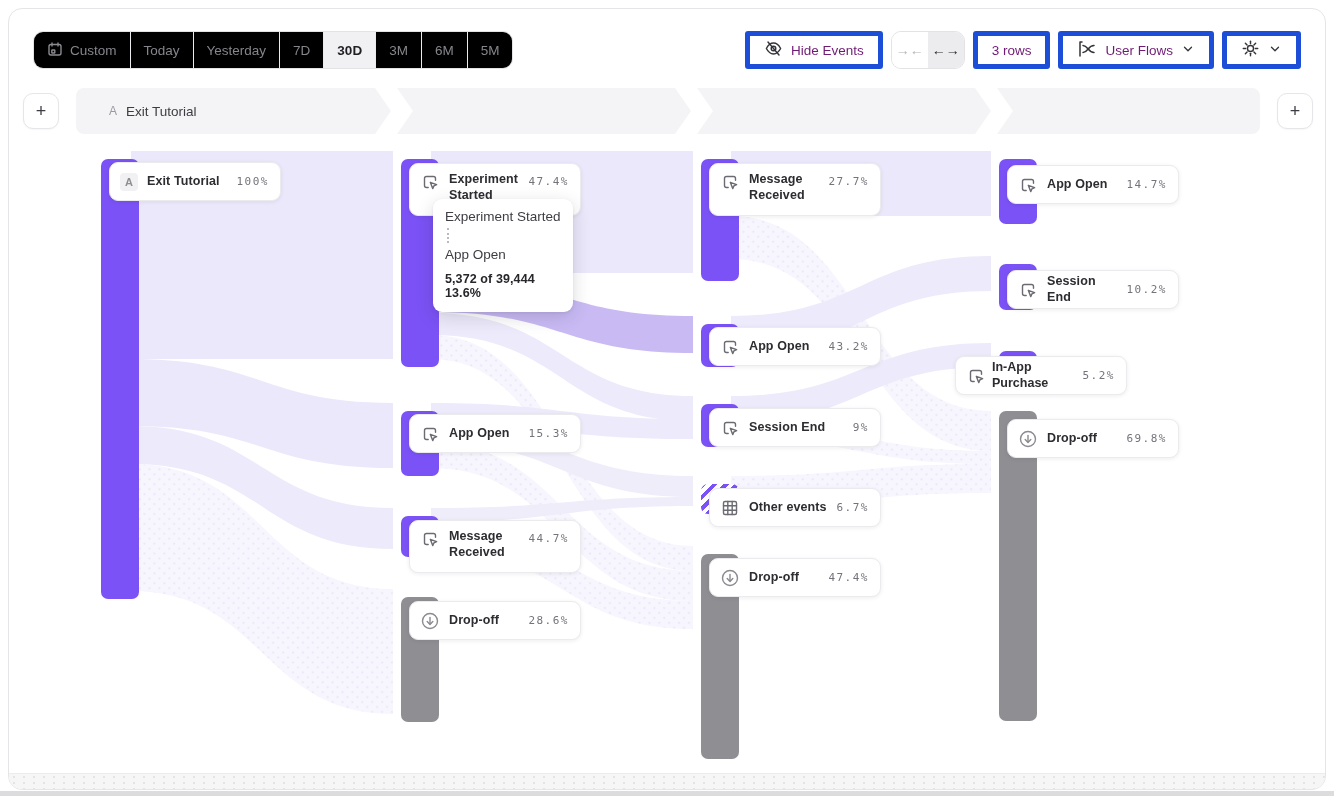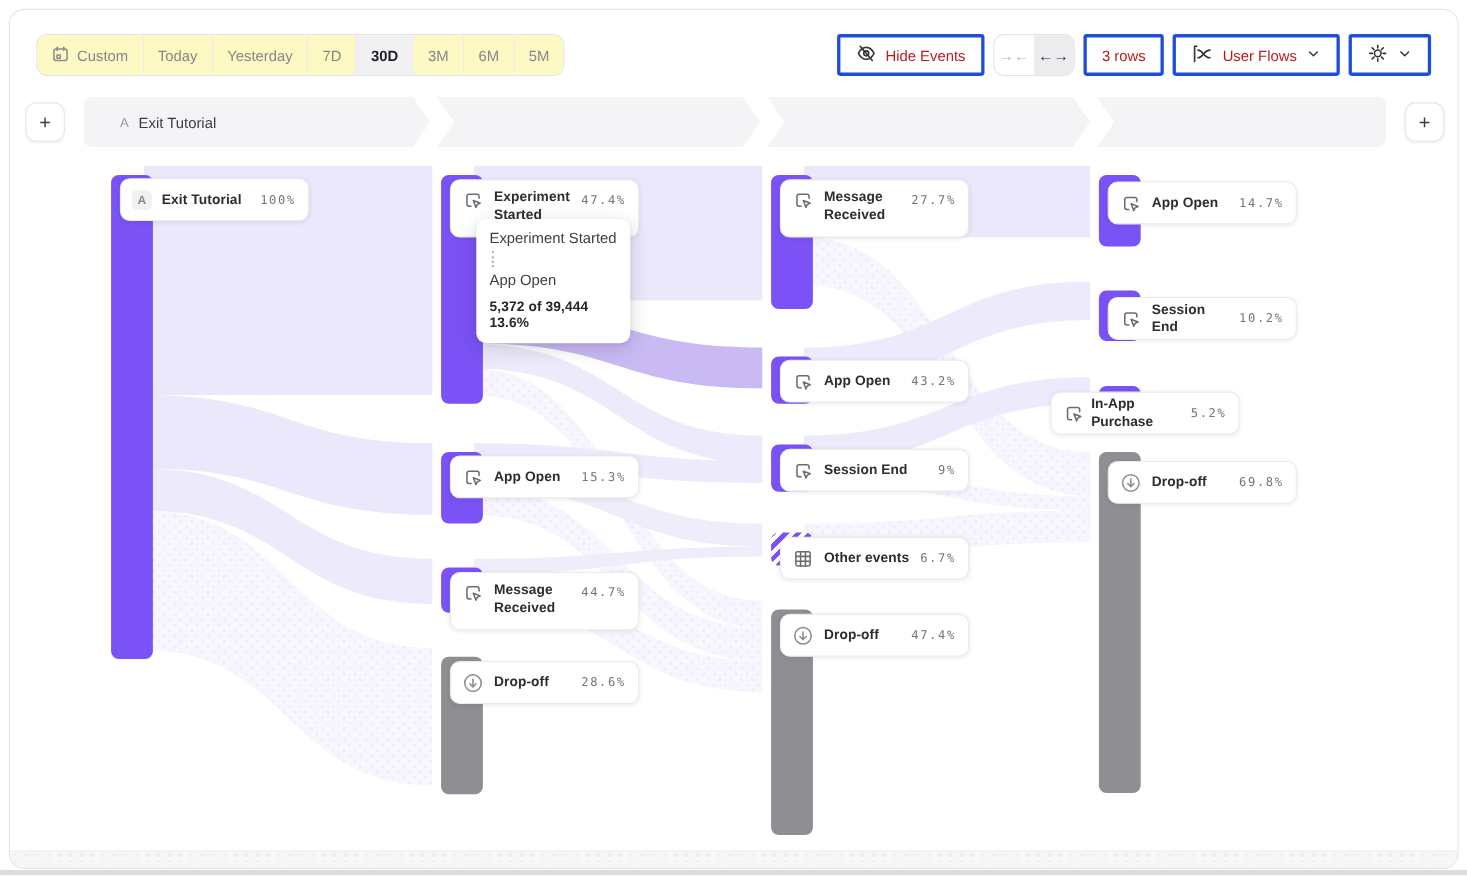--- a/index.html
+++ b/index.html
@@ -11,26 +11,26 @@
   .bottom-strip { position:absolute; left:0; right:0; bottom:0; height:5px; background:#dcdcdf; }
   .footer-bar { position:absolute; left:0; right:0; bottom:0; height:16px; background:#f6f6f7;
     border-top:1px solid #ececef; border-radius:0 0 13px 13px;
     background-image:radial-gradient(#e4e4e8 1px, transparent 1px); background-size:10px 6px; }
 
   
   .toolbar { position:absolute; left:24px; right:24px; top:22px; height:38px; display:flex; justify-content:space-between; }
   .seg-group { display:inline-flex; align-items:stretch; height:38px; background:#fff;
     border:1px solid #e3e3e6; border-radius:10px; overflow:hidden; }
   .seg-btn { display:flex; align-items:center; gap:7px; padding:0 13px; font-size:13.5px; color:#85858c;
-    background:#fef9c3; border:none; border-left:1px solid #ebebee; cursor:pointer; white-space:nowrap; }
+    background:#000000; border:none; border-left:1px solid #ebebee; cursor:pointer; white-space:nowrap; }
   .seg-btn:first-child { border-left:none; }
   .seg-btn.active { background:#f1f1f3; color:#1f1f24; font-weight:700; }
   .right-tools { display:flex; gap:8px; align-items:center; }
   .tool-btn { display:flex; align-items:center; gap:8px; height:38px; padding:0 14px; background:#fff;
-    border:3px solid #1d4ed8; border-radius:3px; font-size:13.5px; color:#b91c1c; font-weight:500; cursor:pointer; }
+    border:5px solid #1d4ed8; border-radius:3px; font-size:13.5px; color:#701a75; font-weight:500; cursor:pointer; }
   .arrow-seg { display:inline-flex; height:38px; border:1px solid #e3e3e6; border-radius:10px; overflow:hidden; }
   .arrow-seg .seg { width:36px; display:flex; align-items:center; justify-content:center; font-size:14px; background:#fff; }
   .arrow-seg .seg.dim { color:#b3b3b9; }
   .arrow-seg .seg.on { background:#ececee; color:#26262b; }
 
   
   .plus-btn { position:absolute; width:36px; height:36px; top:84px; background:#fff; border:1px solid #e6e6e9;
     border-radius:10px; display:flex; align-items:center; justify-content:center; font-size:18px; color:#3c3c42;
     box-shadow:0 1px 2px rgba(0,0,0,.04); cursor:pointer; }
   .steps-band { position:absolute; top:79px; height:46px; }

